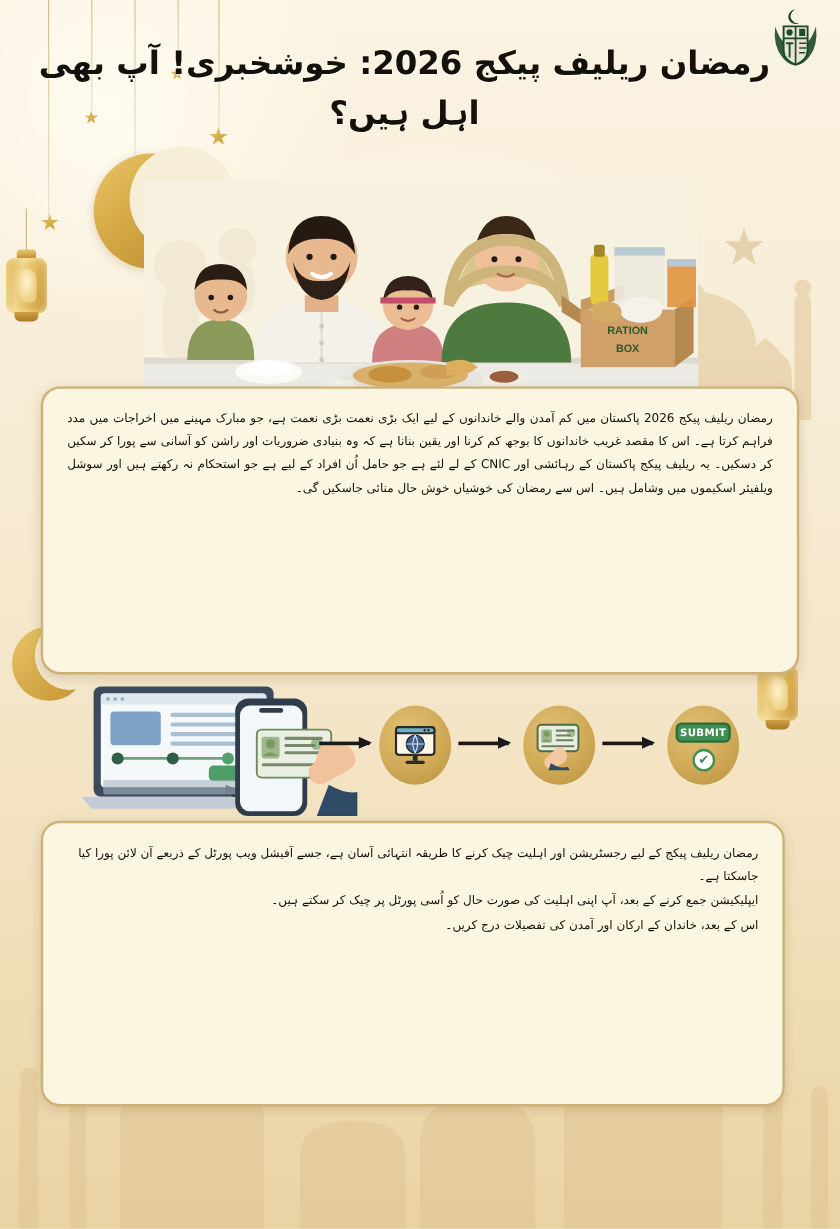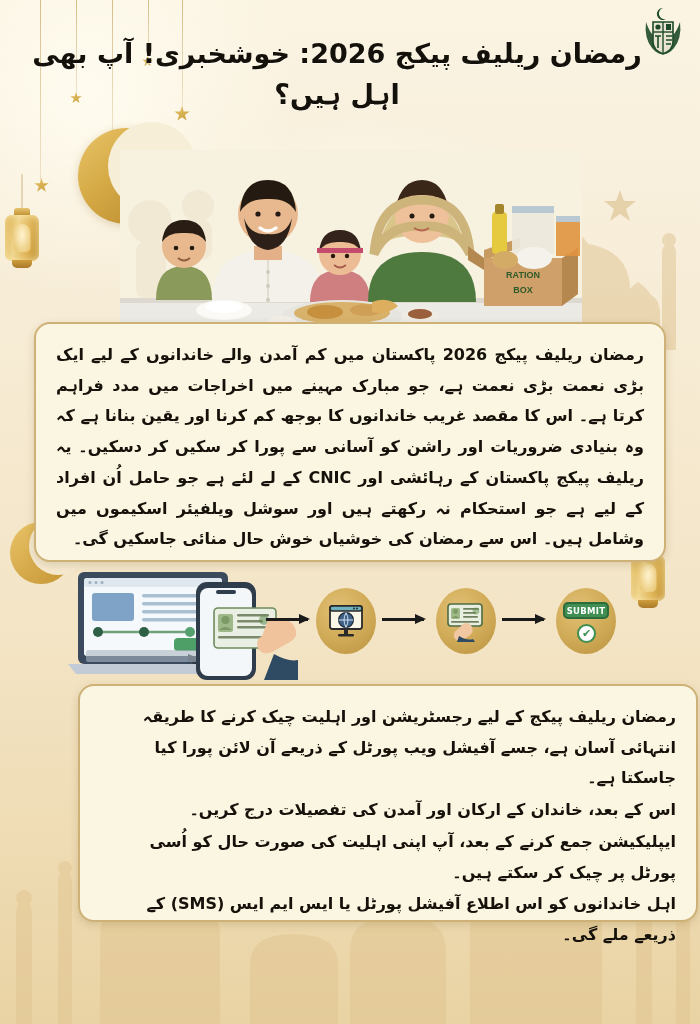--- a/index.html
+++ b/index.html
@@ -161,30 +161,30 @@
     position: absolute;
     background: #fbf6e1;
     border: 2px solid #cdb176;
     border-radius: 16px;
     box-shadow: 0 3px 9px rgba(120,95,45,.20);
     direction: rtl;
     z-index: 5;
     padding: 16px 20px 14px 20px;
   }
   .card-intro { left: 34px; top: 322px; width: 632px; height: 240px; }
-  .card-steps { left: 34px; top: 684px; width: 620px; height: 238px; margin-left: 44px; }
+  .card-steps { left: 34px; top: 684px; width: 620px; height: 238px; }
 
   .card p {
     font-family: "DejaVu Sans", "Liberation Sans", sans-serif;
-    font-size: 16px;
+    font-size: 10px;
     line-height: 1.92;
     color: #16120b;
     text-align: justify;
     text-align-last: right;
-    font-weight: 700;
+    font-weight: 400;
   }
   .card-steps p { text-align: right; text-align-last: right; }
   .card-steps p + p { margin-top: 1px; }
 
   
   .flow {
     position: absolute;
     left: 0; top: 566px;
     width: 604px; height: 116px;
     z-index: 5;
@@ -508,18 +508,17 @@
     <div class="arrow arrow-3"></div>
 
     <div class="flow-node node-3">
       <div class="submit-chip">SUBMIT</div>
       <div class="check-badge">✔</div>
     </div>
   </div>
 
   <div class="card card-steps">
     <p>رمضان ریلیف پیکج کے لیے رجسٹریشن اور اہلیت چیک کرنے کا طریقہ انتہائی آسان ہے، جسے آفیشل ویب پورٹل کے ذریعے آن لائن پورا کیا جاسکتا ہے۔</p>
+    <p>ایپلیکیشن جمع کرنے کے بعد، آپ اپنی اہلیت کی صورت حال کو اُسی پورٹل پر چیک کر سکتے ہیں۔</p>
     <p>اس کے بعد، خاندان کے ارکان اور آمدن کی تفصیلات درج کریں۔</p>
-    <p>ایپلیکیشن جمع کرنے کے بعد، آپ اپنی اہلیت کی صورت حال کو اُسی پورٹل پر چیک کر سکتے ہیں۔</p>
-    <p>اہل خاندانوں کو اس اطلاع آفیشل پورٹل یا ایس ایم ایس (SMS) کے ذریعے ملے گی۔</p>
   </div>
 
 </div>
 
 </body></html>

